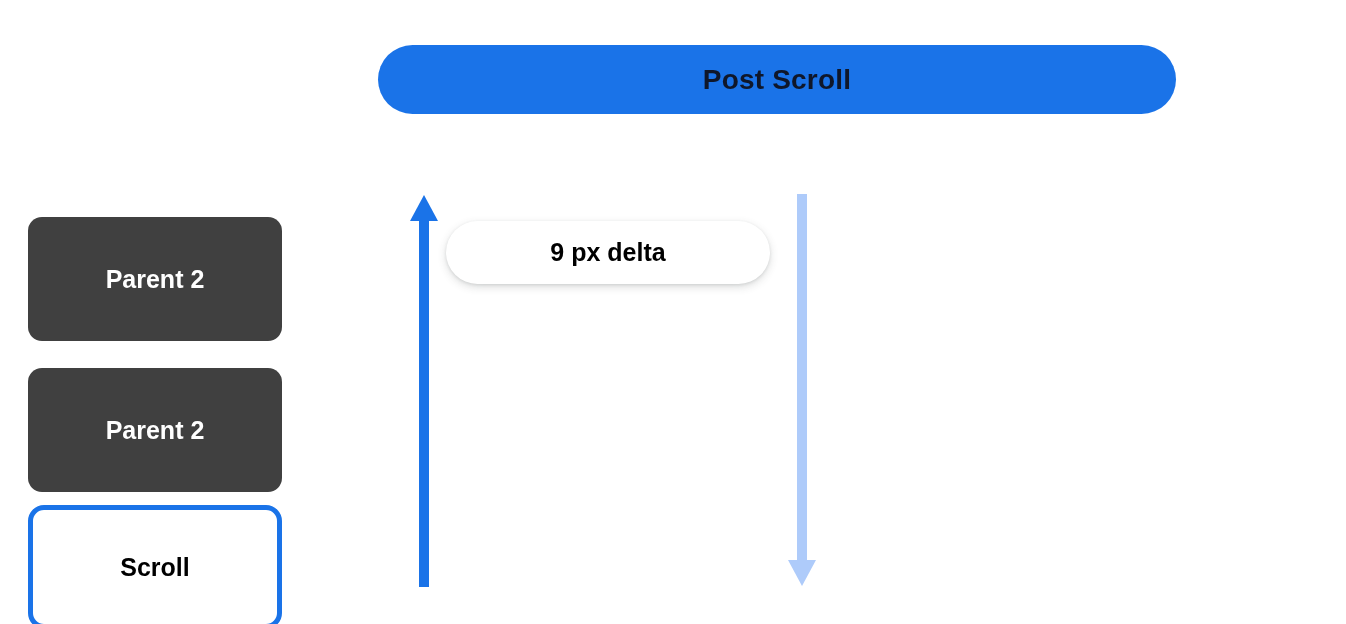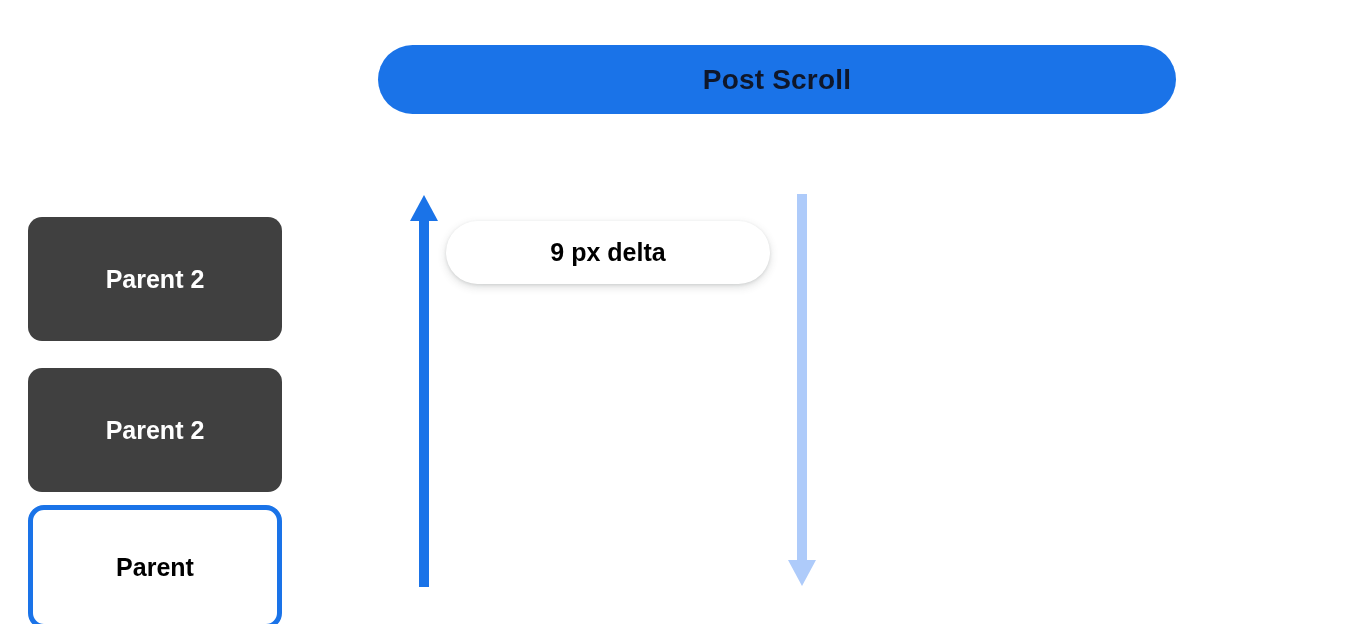--- a/index.html
+++ b/index.html
@@ -150,21 +150,21 @@
 
     <div class="node-box filled">
       <span class="node-label">Parent 2</span>
     </div>
 
     <div class="node-box filled">
       <span class="node-label">Parent 2</span>
     </div>
 
     <div class="node-box outlined">
-      <span class="node-label">Parent</span>
+      <span class="node-label">Scroll</span>
     </div>
 
   </div>
 
   <svg class="arrow arrow-up" viewBox="0 0 32 392" width="32" height="392" aria-hidden="true">
     <polygon points="16,0 30,26 2,26" fill="#1a73e8"></polygon>
     <rect x="11" y="22" width="10" height="370" fill="#1a73e8"></rect>
   </svg>
 
   <svg class="arrow arrow-down" viewBox="0 0 32 392" width="32" height="392" aria-hidden="true">

